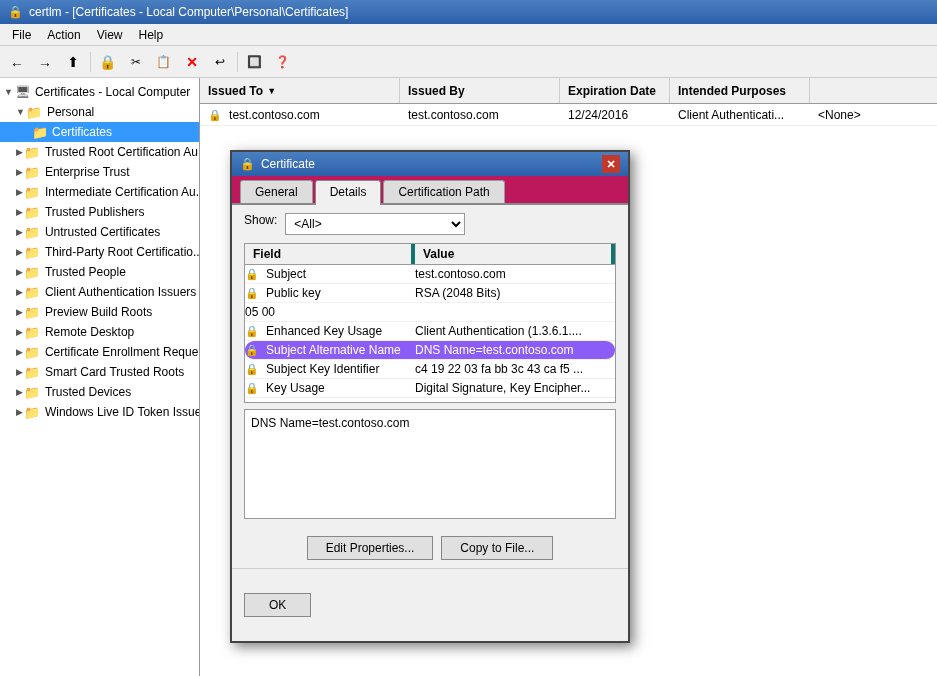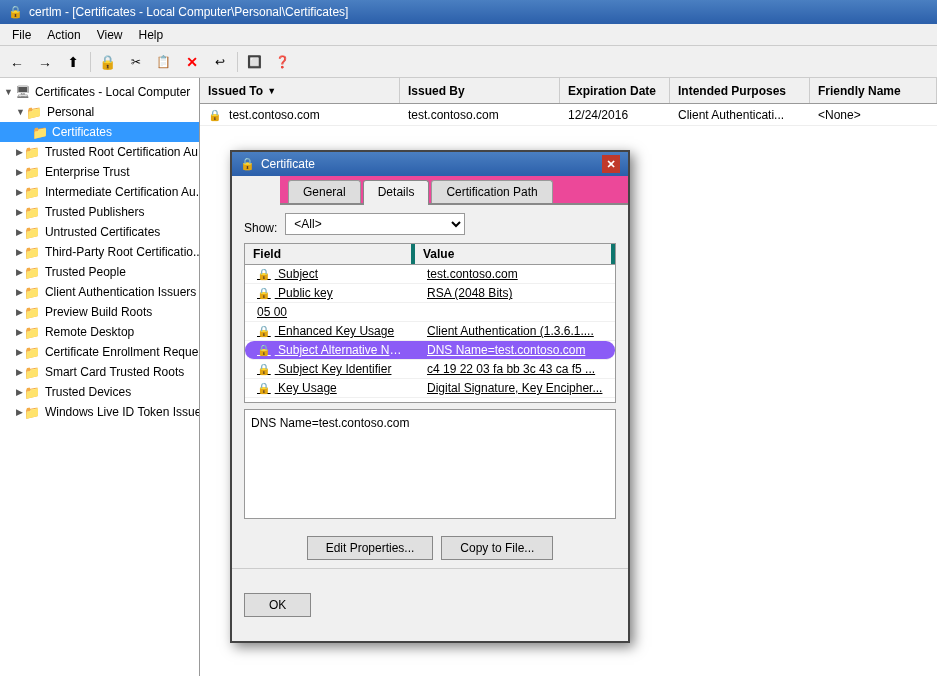--- a/index.html
+++ b/index.html
@@ -181,46 +181,45 @@
       display: flex;
       align-items: center;
       justify-content: center;
       font-size: 11px;
       font-weight: bold;
     }
 
     
     .tabs-bar {
       display: flex;
-      background: #ec4899;
+      background: #be185d;
       border-bottom: 2px solid #888;
       padding: 4px 8px 0;
       gap: 2px;
-      margin-left: 48px;
     }
     .tab {
       padding: 4px 14px;
       font-size: 12px;
       cursor: pointer;
       border: 1px solid #999;
       border-bottom: none;
       background: #ddd;
       border-radius: 3px 3px 0 0;
     }
     .tab.active {
       background: #f0f0f0;
       border-color: #888;
       margin-bottom: -2px;
       padding-bottom: 6px;
     }
 
     
     .show-row {
       display: flex;
-      align-items: flex-end;
+      align-items: flex-start;
       padding: 8px 12px;
       gap: 8px;
     }
     .show-label { font-size: 12px; }
     .show-select {
       width: 180px;
       height: 22px;
       font-size: 12px;
       border: 1px solid #999;
       background: white;
@@ -250,26 +249,25 @@
     }
     .details-col-field { width: 170px; }
     .details-col-value { flex: 1; }
     .details-row {
       display: flex;
       border-bottom: 1px solid #f0f0f0;
       cursor: pointer;
     }
     .details-row.selected { background: #8b5cf6; color: white; border-radius: 9px; }
     .details-cell {
-      padding: 2px 12px;
+      padding: 2px 0;
       font-size: 12px;
       overflow: hidden;
       text-overflow: ellipsis;
       white-space: nowrap;
-      text-decoration: underline;
     }
 
     
     .value-textarea {
       margin: 6px 12px;
       width: calc(100% - 24px);
       height: 110px;
       border: 1px solid #999;
       font-size: 12px;
       padding: 6px;
@@ -443,23 +441,20 @@
       </div>
       <div class="list-header-cell col-issued-by">
         <span>Issued By</span>
       </div>
       <div class="list-header-cell col-exp">
         <span>Expiration Date</span>
       </div>
       <div class="list-header-cell col-intended">
         <span>Intended Purposes</span>
       </div>
-      <div class="list-header-cell col-friendly">
-        <span>Friendly Name</span>
-      </div>
     </div>
 
     <div class="list-row">
       <div class="list-cell col-issued-to">
         <span style="margin-right:4px; font-size:11px;">🔒</span>
         <span>test.contoso.com</span>
       </div>
       <div class="list-cell col-issued-by">test.contoso.com</div>
       <div class="list-cell col-exp">12/24/2016</div>
       <div class="list-cell col-intended">Client Authenticati...</div>

